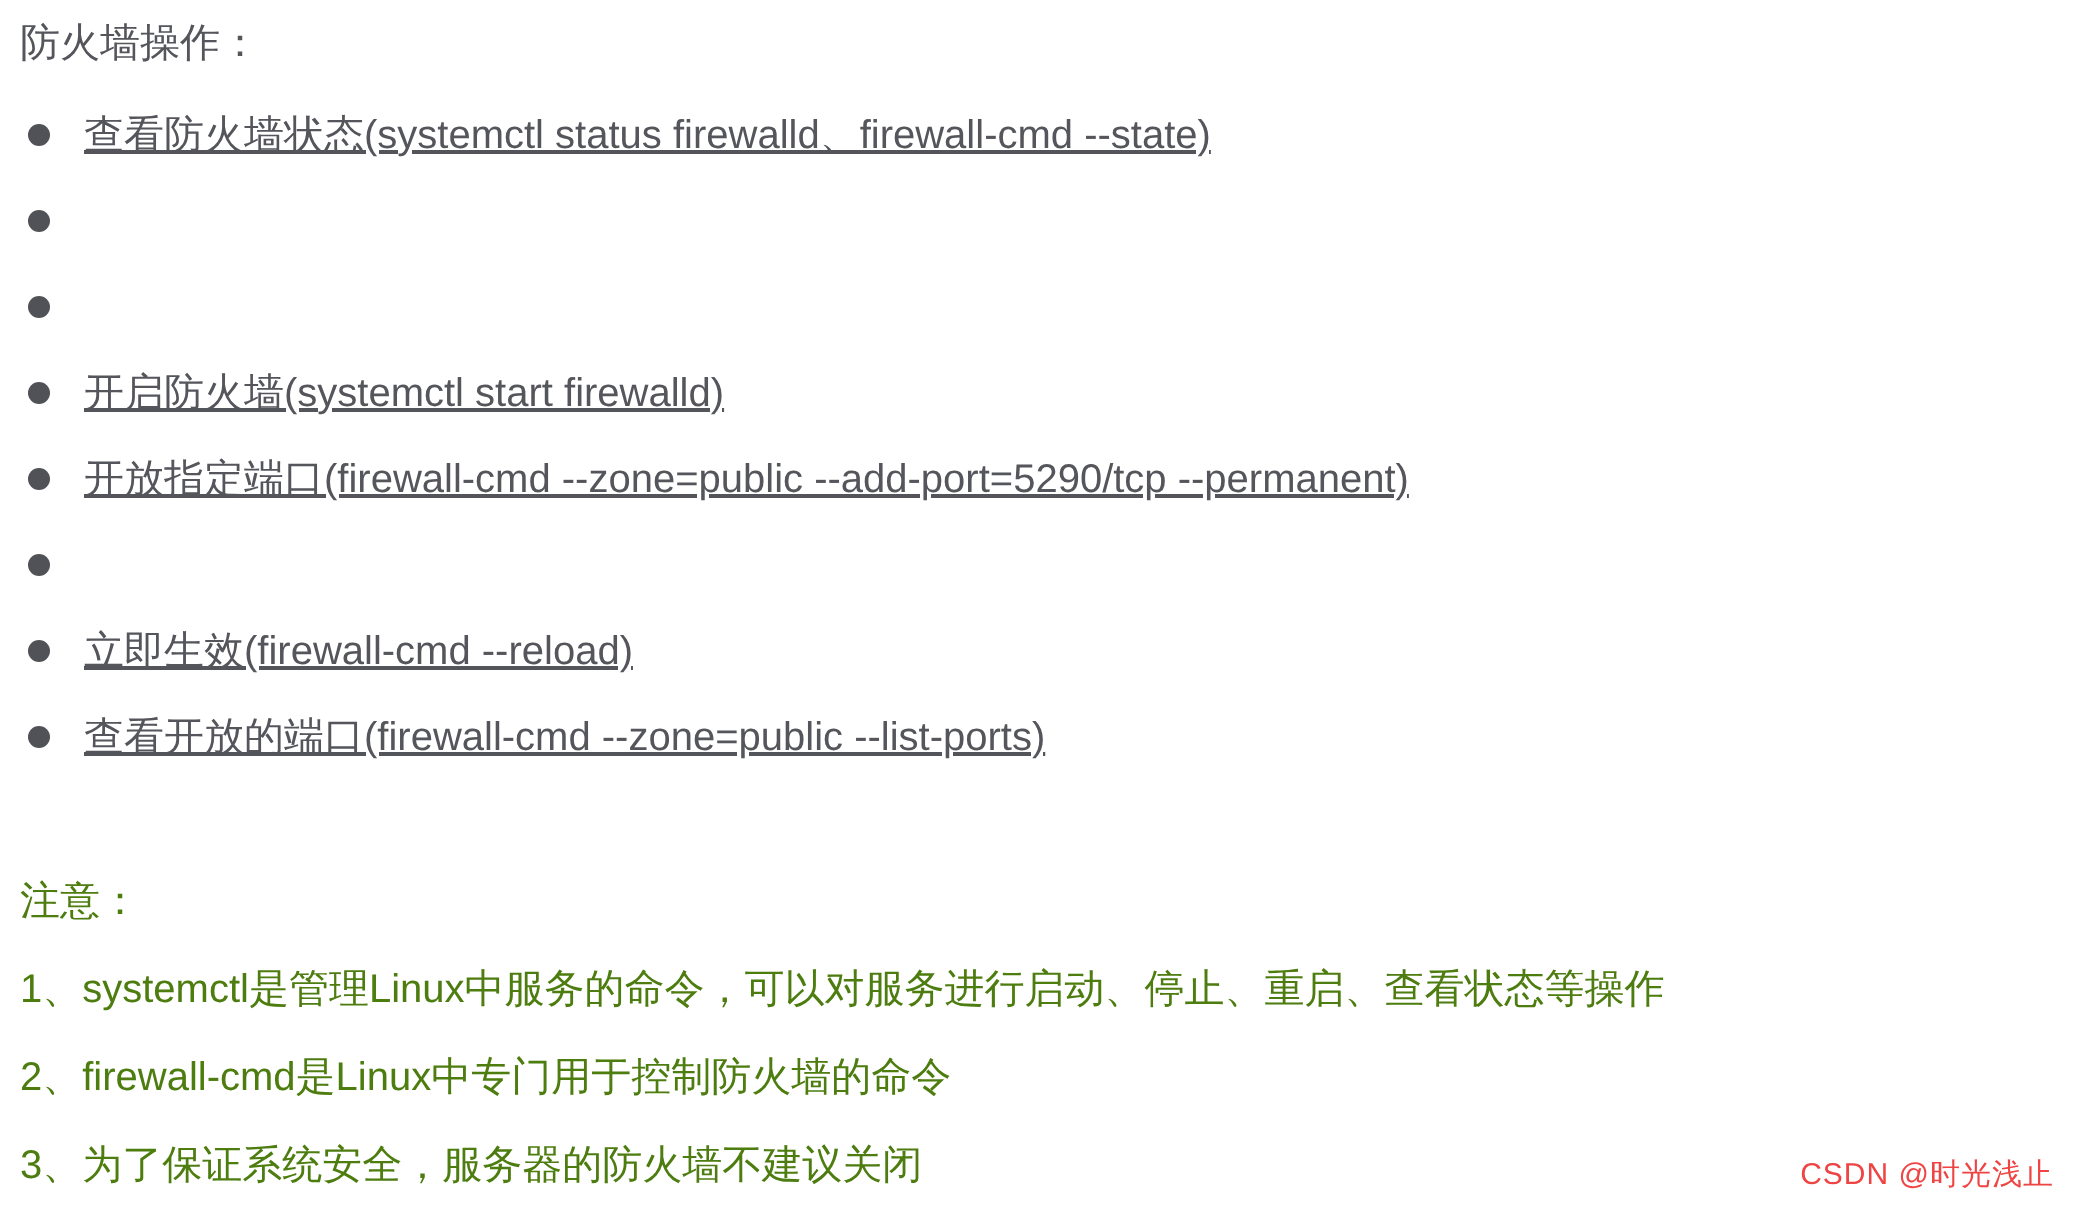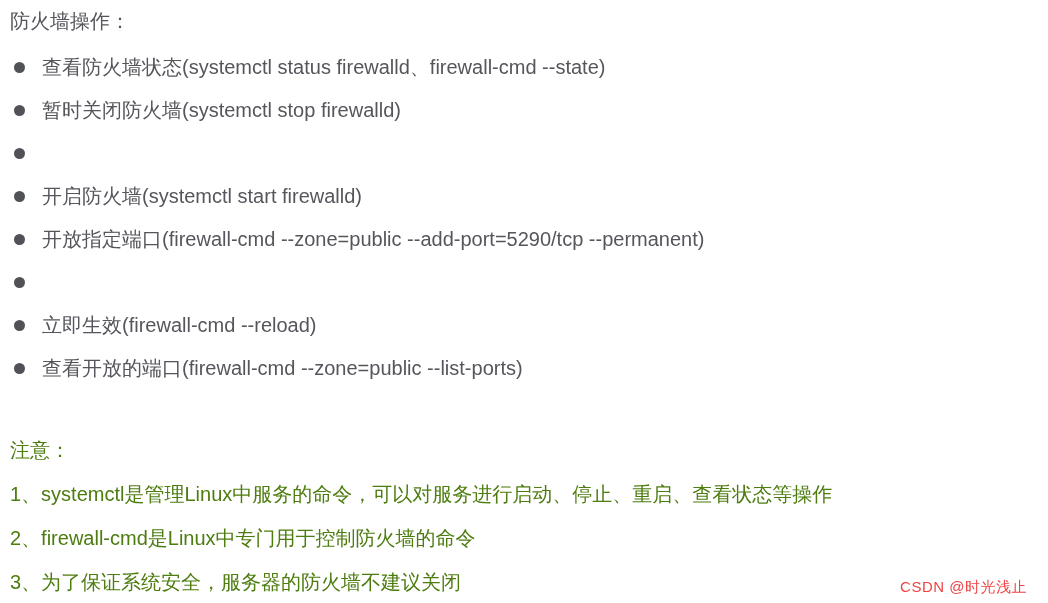--- a/index.html
+++ b/index.html
@@ -27,20 +27,21 @@
     white-space: nowrap;
   }
   .ops-list {
     position: absolute;
     top: 46px;
     left: 0;
     margin: 0;
     padding: 0;
     list-style: none;
     width: 1048px;
+    text-decoration: underline;
   }
   .ops-list li {
     display: flex;
     align-items: center;
     height: 43px;
     padding-left: 14px;
     box-sizing: border-box;
     white-space: nowrap;
   }
   .bullet {
@@ -87,21 +88,20 @@
 
   <h2 class="section-title">防火墙操作：</h2>
 
   <ul class="ops-list">
     <li>
       <span class="bullet"></span>
       <span class="op-text">查看防火墙状态(systemctl status firewalld、firewall-cmd --state)</span>
     </li>
     <li>
       <span class="bullet"></span>
-      <span class="op-text">暂时关闭防火墙(systemctl stop firewalld)</span>
     </li>
     <li>
       <span class="bullet"></span>
     </li>
     <li>
       <span class="bullet"></span>
       <span class="op-text">开启防火墙(systemctl start firewalld)</span>
     </li>
     <li>
       <span class="bullet"></span>

